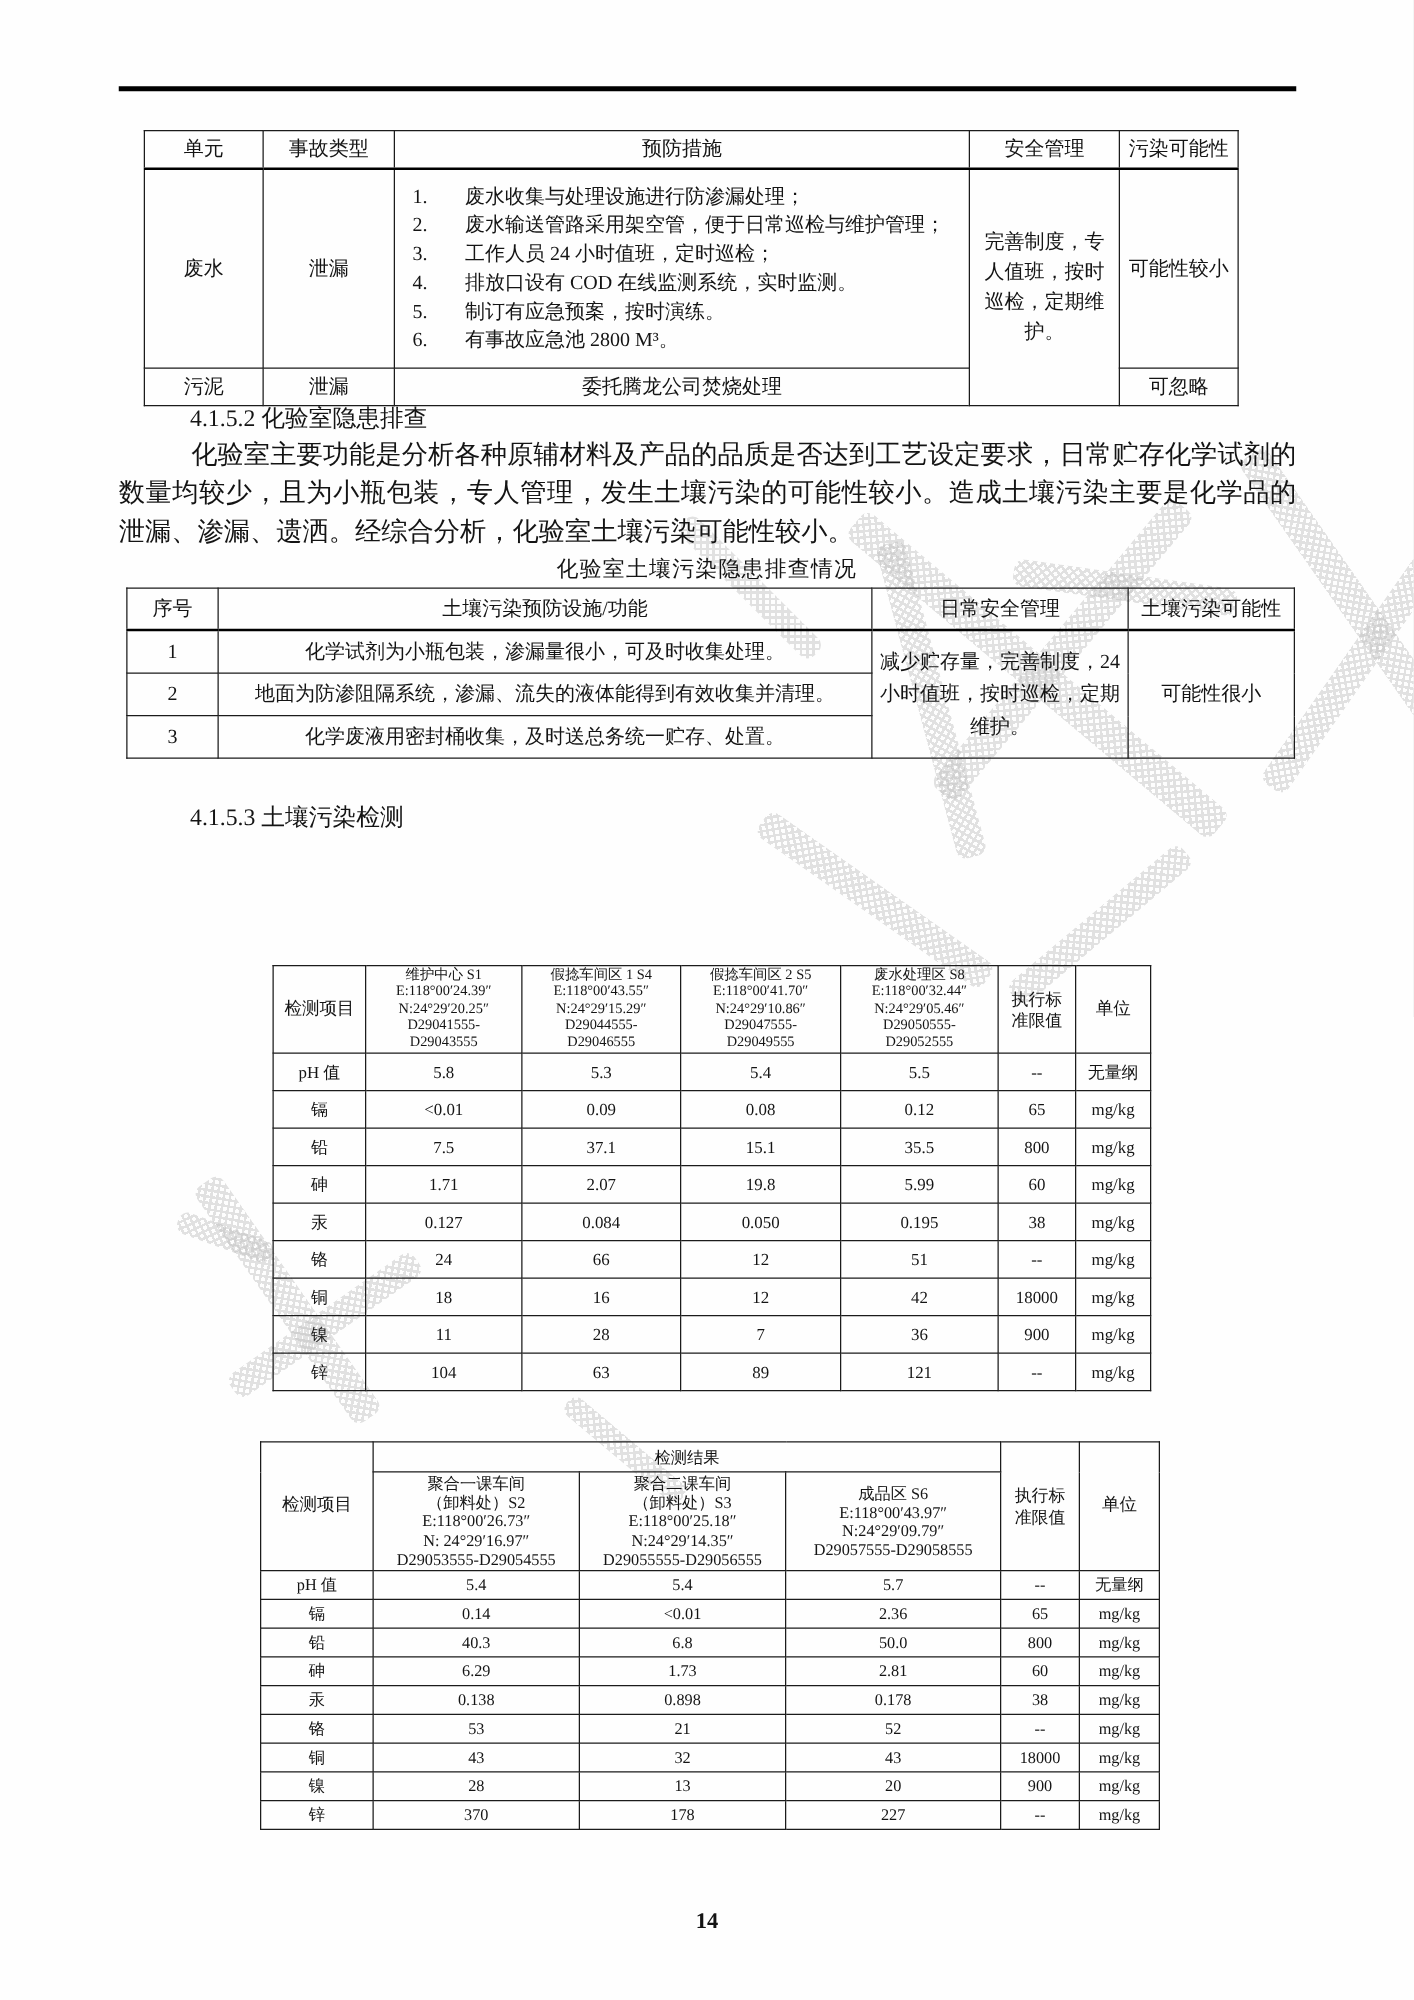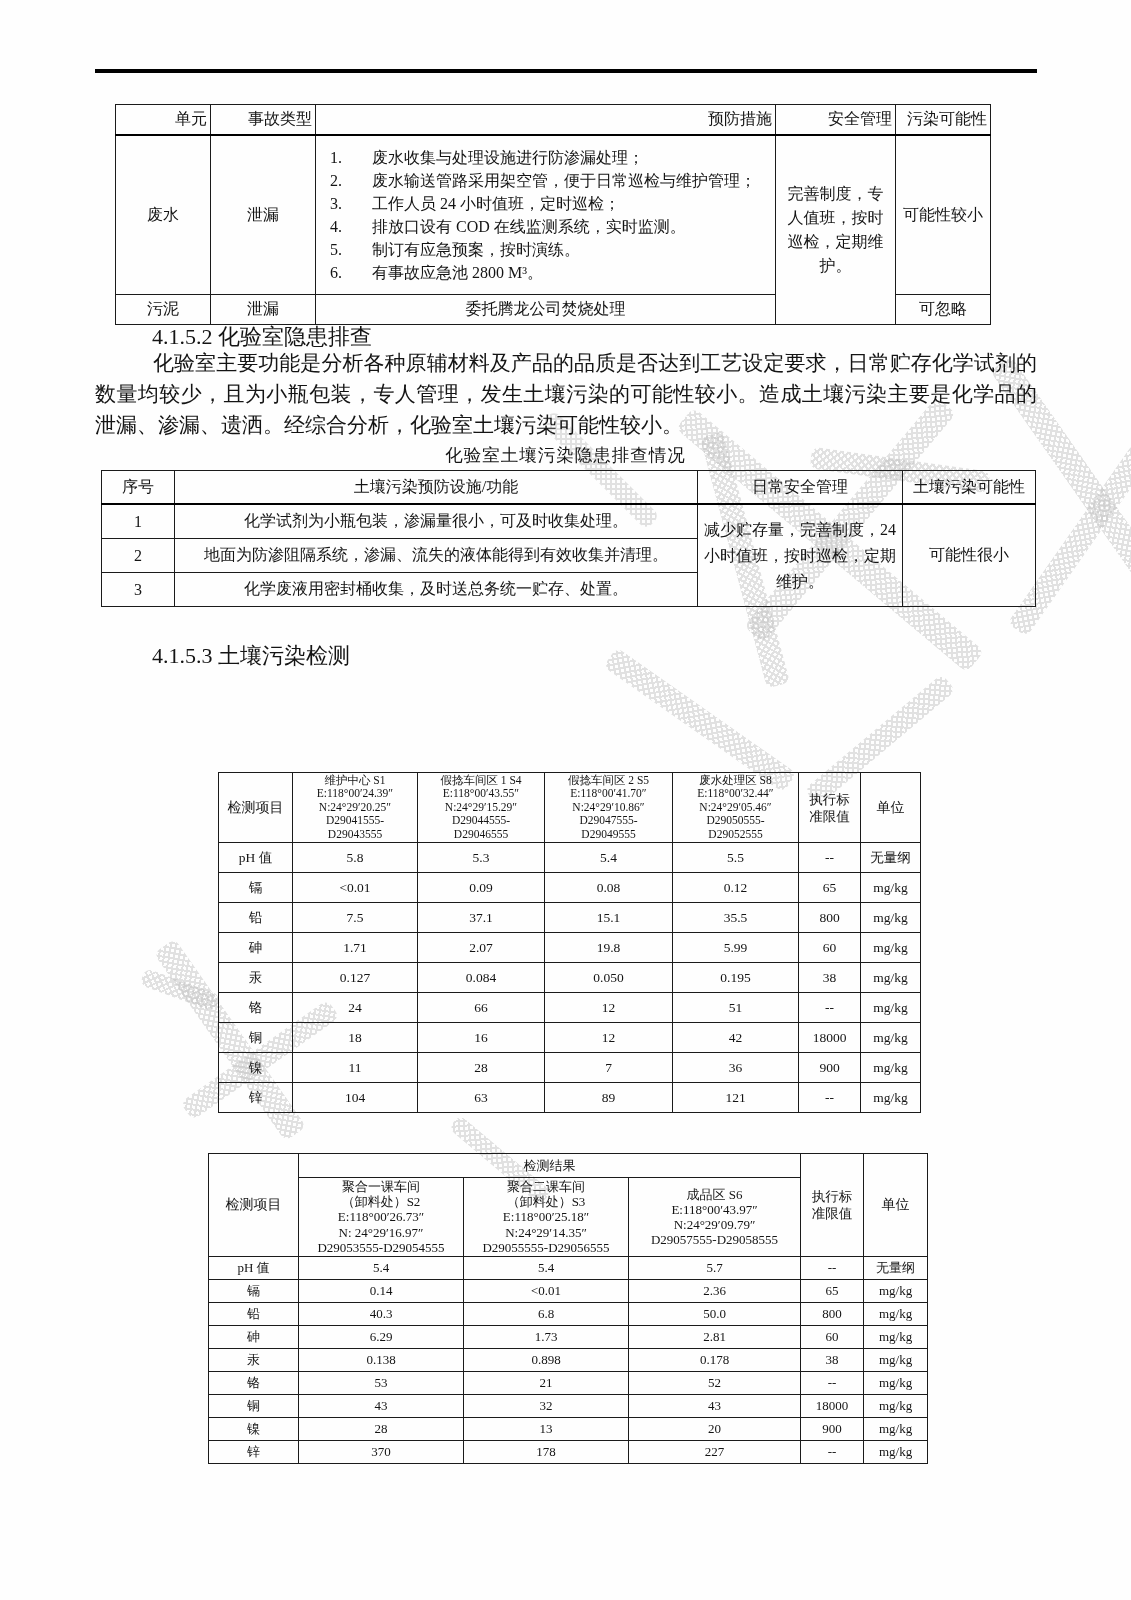--- a/index.html
+++ b/index.html
@@ -17,38 +17,38 @@
       repeating-linear-gradient(45deg,#bfbfbf 0 2px,transparent 2px 5px),
       repeating-linear-gradient(-45deg,#bfbfbf 0 2px,transparent 2px 5px);
   }
   .top-rule{position:absolute;left:95px;top:69px;width:942px;height:4px;background:#000;}
 
   table{border-collapse:collapse;table-layout:fixed;background:transparent;}
   td{border:1.6px solid #1b1b1b;text-align:center;vertical-align:middle;padding:1px 3px;overflow:hidden;}
 
   
   .t-acc{position:absolute;left:115px;top:104px;width:875px;font-size:16px;}
-  .t-acc .hdr td{height:27px;border-bottom:2.5px solid #000;text-align:right;}
+  .t-acc .hdr td{height:27px;border-bottom:2.5px solid #000;}
   .t-acc .r1 td{height:146px;}
   .t-acc .r2 td{height:27px;}
   .measures{text-align:left;padding:6px 8px 6px 14px;}
   .m-item{display:flex;line-height:23px;}
   .m-num{width:26px;flex:none;}
   .m-txt{padding-left:16px;}
   .mgmt-cell{line-height:24px;padding:4px 8px;}
 
   
   .t-title{position:absolute;left:0;top:443px;width:1131px;text-align:center;font-size:17.5px;letter-spacing:1px;}
   .t-lab{position:absolute;left:101px;top:470px;width:934px;font-size:16px;}
   .t-lab .hdr td{height:30px;border-bottom:2px solid #000;}
   .t-lab .row td{height:31px;}
   .t-lab .mg{line-height:26px;}
 
   
-  .h2{position:absolute;left:152px;font-size:22px;}
+  .h2{position:absolute;left:152px;font-size:19px;}
   .para{position:absolute;left:95px;width:942px;font-size:21px;line-height:31px;text-align:justify;margin:0;}
   .ind{text-indent:58px;}
 
   
   .t-m1{position:absolute;left:218px;top:772px;width:702px;font-size:13.5px;}
   .t-m1 .site td{height:66px;font-size:11.5px;line-height:13.4px;white-space:pre-line;padding:1px 2px;}
   .t-m2{position:absolute;left:208px;top:1153px;width:719px;font-size:13px;}
   .t-m2 .res td{height:21px;}
   .t-m2 .site td{height:76px;font-size:13px;line-height:15.2px;white-space:pre-line;padding:1px 2px;}
   .corner{font-size:14px !important;line-height:18px !important;white-space:normal !important;}
@@ -402,14 +402,15 @@
             <td>锌</td>
             <td>370</td>
             <td>178</td>
             <td>227</td>
             <td>--</td>
             <td>mg/kg</td>
           </tr>
         </tbody>
     </table>
 
+    <div class="page-num">14</div>
   </div>
 </div>
 
 </body></html>

